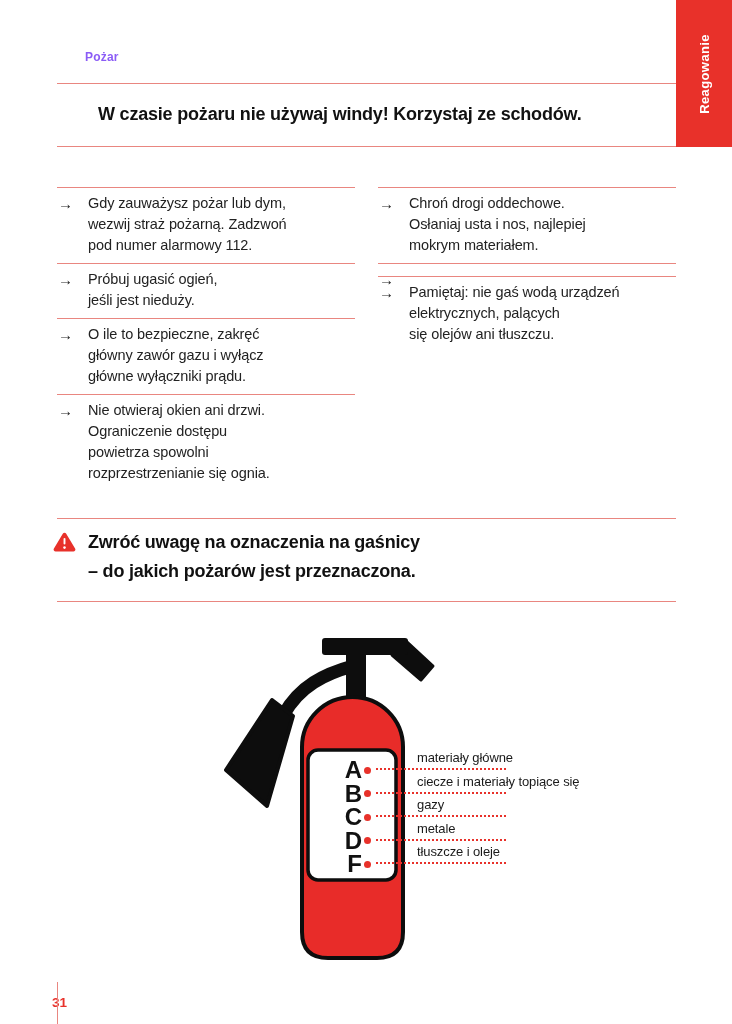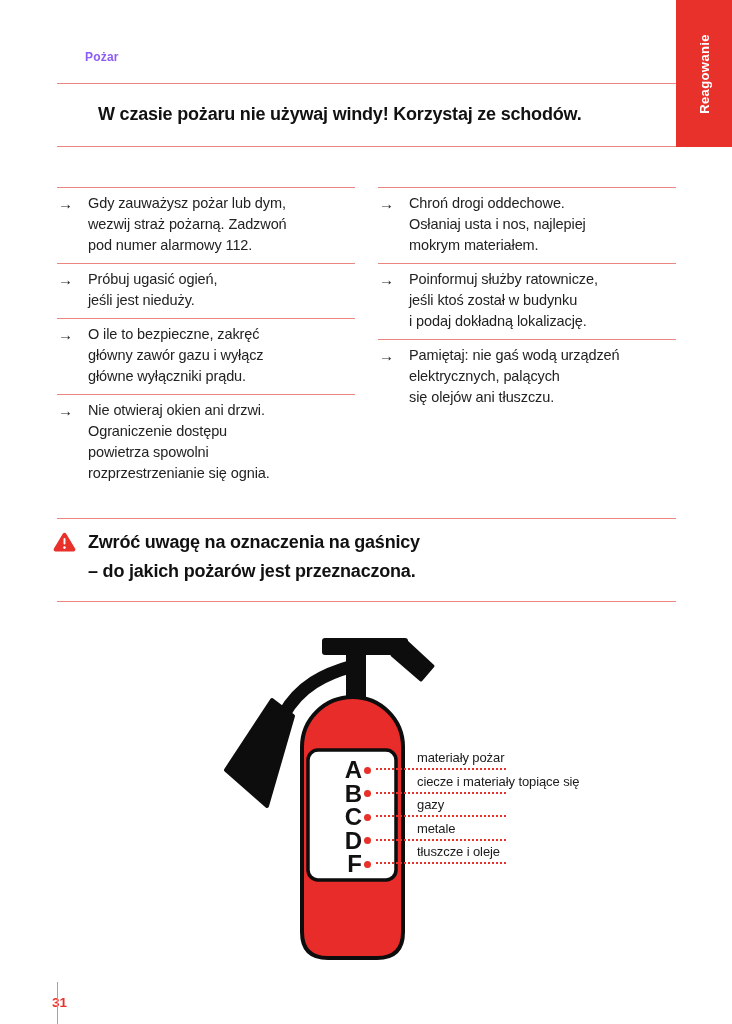--- a/index.html
+++ b/index.html
@@ -111,23 +111,20 @@
 
   <div class="col col-right">
     <div class="item">
       <span class="arrow">→</span>
       <p>Chroń drogi oddechowe.
 Osłaniaj usta i nos, najlepiej
 mokrym materiałem.</p>
     </div>
     <div class="item">
       <span class="arrow">→</span>
-      <p>Poinformuj służby ratownicze,
-jeśli ktoś został w budynku
-i podaj dokładną lokalizację.</p>
     </div>
     <div class="item">
       <span class="arrow">→</span>
       <p>Pamiętaj: nie gaś wodą urządzeń
 elektrycznych, palących
 się olejów ani tłuszczu.</p>
     </div>
   </div>
 
   <div class="rule" style="top:518px"></div>
@@ -148,21 +145,21 @@
     <rect x="126" y="16" width="20" height="64" fill="#0d0d0d"></rect>
     <polygon points="186,13 213,38 201,52 172,27" fill="#0d0d0d" stroke="#0d0d0d" stroke-linejoin="round" stroke-width="3"></polygon>
     <rect x="102" y="10" width="86" height="17" rx="3" fill="#0d0d0d"></rect>
     <path d="M82 119 A50.5 50 0 0 1 183 119 L183 304 Q183 330 157 330 L108 330 Q82 330 82 304 Z" fill="#e82c29" stroke="#0d0d0d" stroke-width="4" stroke-linejoin="round"></path>
     <rect x="88" y="122" width="88" height="130" rx="10" fill="#ffffff" stroke="#0d0d0d" stroke-width="3.5"></rect>
   </svg>
 
   <div class="cls-letter" style="top:757px">A</div>
   <div class="cls-dot" style="top:766.5px"></div>
   <div class="cls-line" style="top:768px"></div>
-  <div class="cls-label" style="top:750px">materiały pożar</div>
+  <div class="cls-label" style="top:750px">materiały główne</div>
 
   <div class="cls-letter" style="top:780.5px">B</div>
   <div class="cls-dot" style="top:790px"></div>
   <div class="cls-line" style="top:791.5px"></div>
   <div class="cls-label" style="top:773.5px">ciecze i materiały topiące się</div>
 
   <div class="cls-letter" style="top:804px">C</div>
   <div class="cls-dot" style="top:813.5px"></div>
   <div class="cls-line" style="top:815px"></div>
   <div class="cls-label" style="top:797px">gazy</div>

